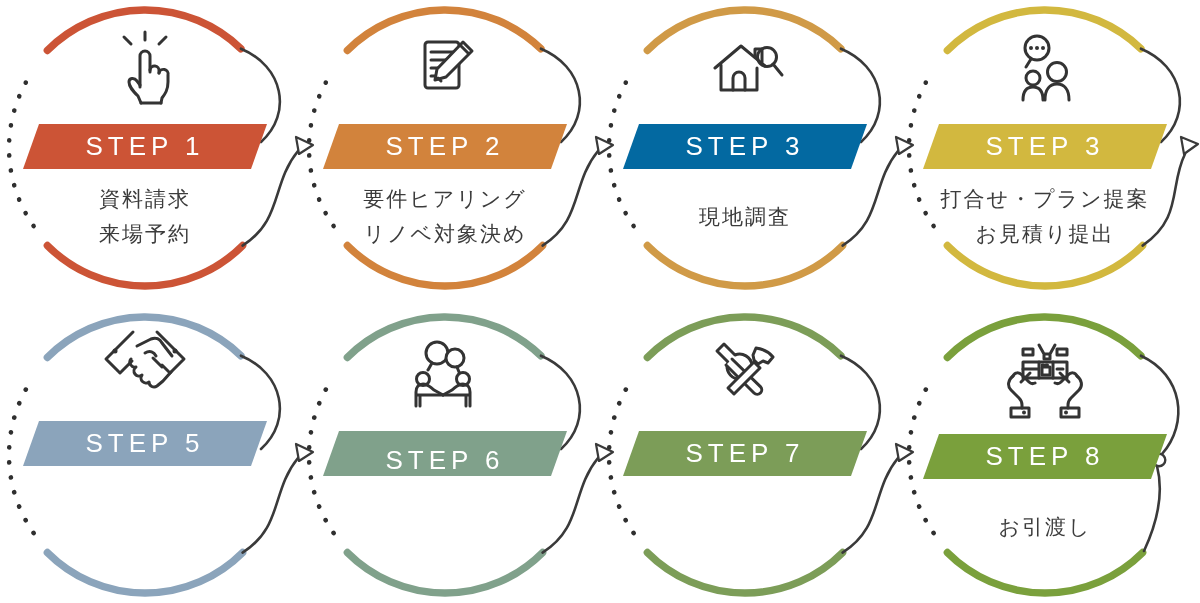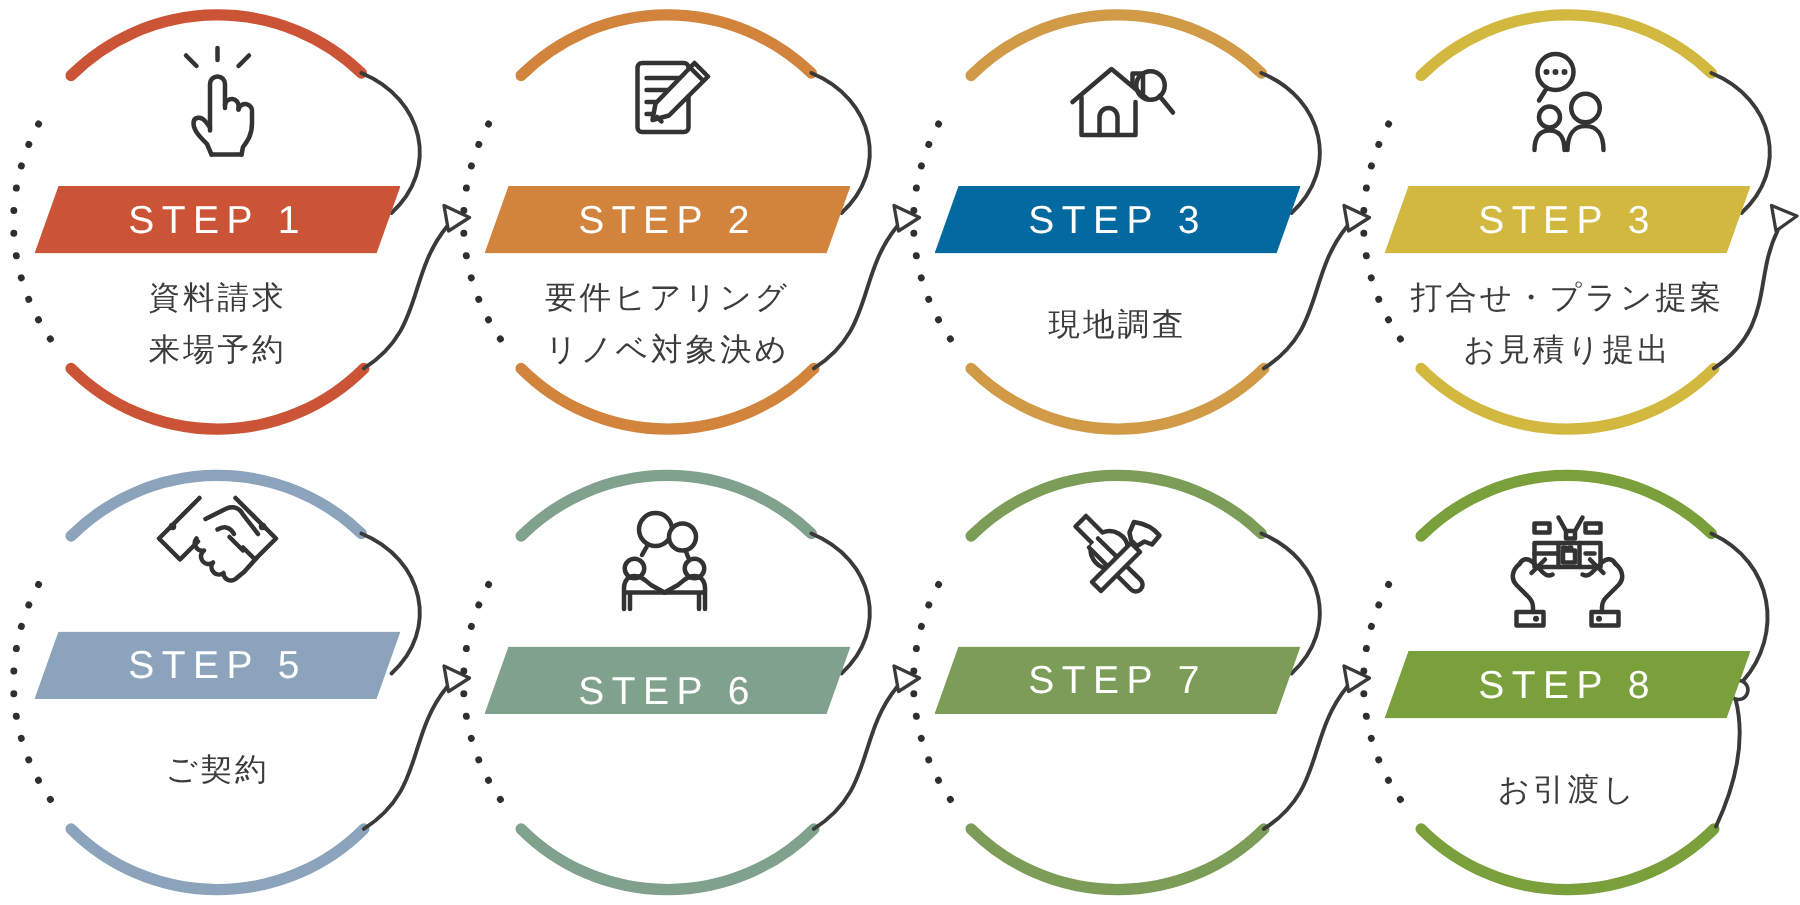--- a/index.html
+++ b/index.html
@@ -180,21 +180,20 @@
     <circle class="dotf" cx="14" cy="24" r="2.5"></circle>
       <circle class="dotf" cx="74" cy="24" r="2.5"></circle>
     <path d="M36 19 L50 12 c5 -2 9 0 11 4 l10 13"></path>
     <path d="M44 26 c5 -3 9 -1 11 3"></path>
     <path d="M52 31 l9 9"></path>
     <path d="M30 32 a5 5 0 0 0 5 8 a5 5 0 0 0 6 8 a5 5 0 0 0 7 7 a5 5 0 0 0 8 4 l6 -5 8 -9"></path>
   </svg>
   <div class="banner accent-bg" style="background: rgb(139, 164, 187);">
       <span>STEP 5</span>
     </div>
-  <div class="desc">ご契約</div>
 </div>
 
 <div class="step" style="left:300px;top:307px">
   <svg class="icon" viewBox="0 0 88 84">
     <circle cx="36" cy="16" r="11"></circle>
     <path d="M31 26 l-4 7"></path>
     <circle cx="54" cy="21" r="9" class="fillw"></circle>
     <path d="M56 30 l2 5"></path>
     <circle cx="22" cy="42" r="6.5"></circle>
     <path d="M15 69 V55 c0 -5 3 -8 7 -8 c5 0 7 3 11 6 l9 5"></path>

